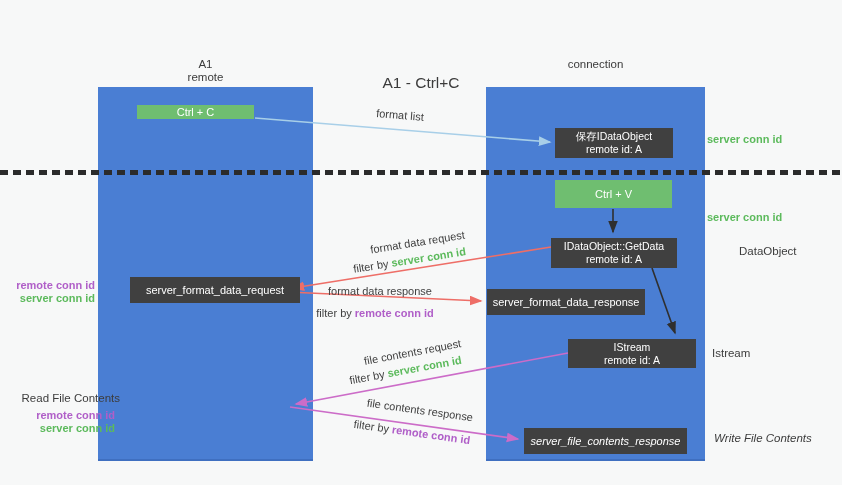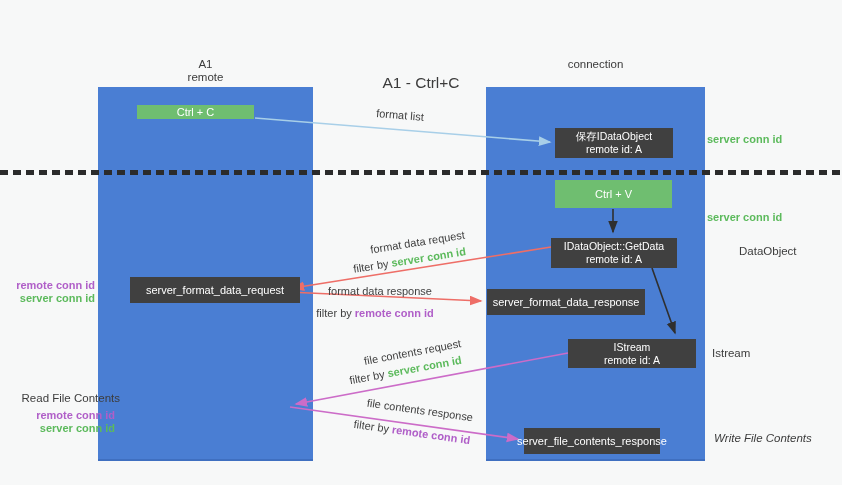--- a/index.html
+++ b/index.html
@@ -112,21 +112,21 @@
   <div class="abs node orange" style="left:487px;top:289px;width:158px;height:26px;">
     <span>server_format_data_response</span>
   </div>
 
   <div class="abs node orange" style="left:568px;top:339px;width:128px;height:29px;">
     <span class="l2">IStream</span>
     <span class="l2">remote id: A</span>
   </div>
 
 
-  <div class="abs node orange" style="left:524px;top:428px;width:136px;height:26px;">
+  <div class="abs node orange" style="left:524px;top:428px;width:163px;height:26px;font-style:italic;">
     <span>server_file_contents_response</span>
   </div>
 
   <div class="abs arrow-label" style="left:355px;top:109px;width:90px;transform:rotate(4.7deg);">
     <span>format list</span>
   </div>
 
   <div class="abs arrow-label" style="left:345px;top:236px;width:145px;transform:rotate(-9deg);">
     <span>format data request</span>
   </div>

